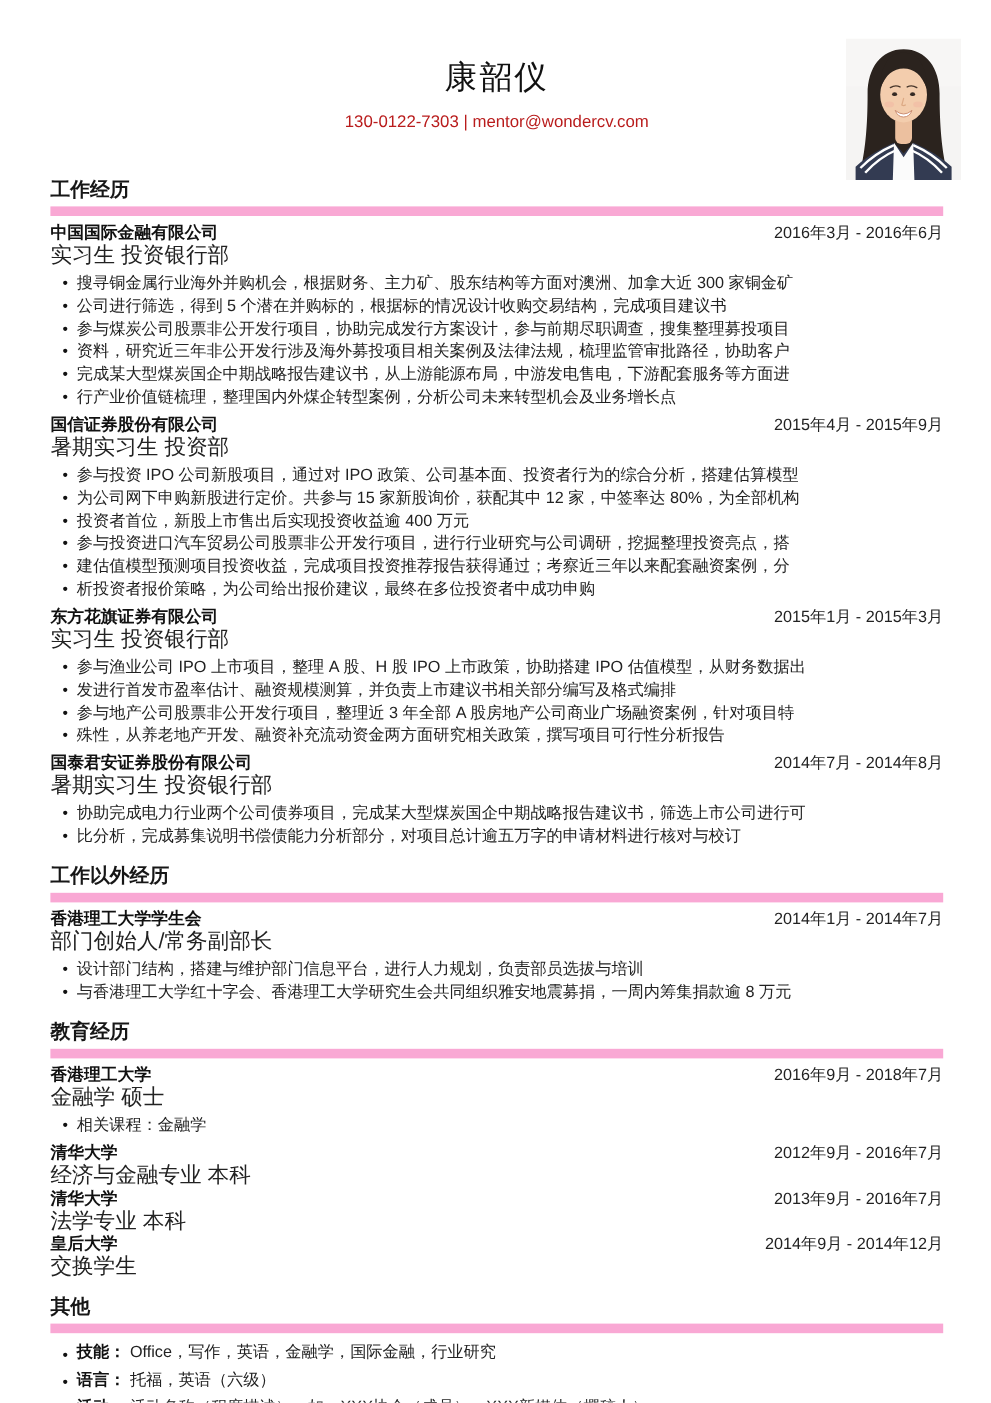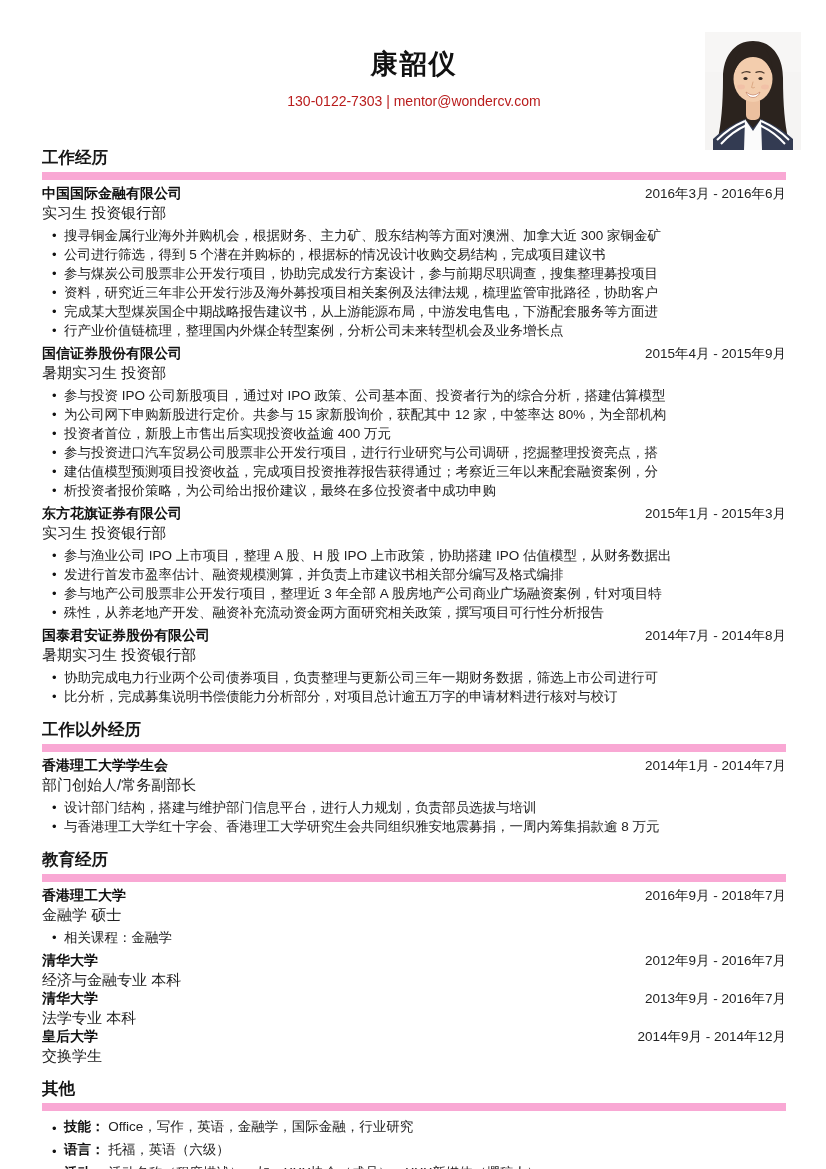--- a/index.html
+++ b/index.html
@@ -9,39 +9,39 @@
     background: #ffffff;
     font-family: "Liberation Sans", "DejaVu Sans", sans-serif;
     color: #1f1f1f;
     position: relative;
     overflow: hidden;
   }
   .page { padding: 0 40px 0 42px; }
 
   
   .hdr { text-align: center; padding-top: 46px; }
-  .name { font-size: 27px; font-weight: 700; margin: 0; letter-spacing: 2px; color: #111; }
+  .name { font-size: 27px; font-weight: 400; margin: 0; letter-spacing: 2px; color: #111; }
   .contact { margin-top: 11px; font-size: 14px; color: #b91c1c; }
   .photo {
     position: absolute; top: 32px; right: 25px;
     width: 96px; height: 118px; overflow: hidden;
   }
 
   
   .sec-title {
     font-size: 16.5px; font-weight: 700; color: #161616;
     margin: 13px 0 4px 0; padding-bottom: 3px;
     border-bottom: 8px solid #f9a8d4;
   }
   .sec-title.first { margin-top: 38px; }
 
   .entry-head { display: flex; justify-content: space-between; align-items: flex-start; line-height: 19px; }
   .company { font-weight: 700; font-size: 14px; color: #111; }
   .dates { font-size: 13.5px; color: #222; white-space: nowrap; }
-  .role { font-size: 15px; line-height: 19px; color: #222; }
+  .role { font-size: 18px; line-height: 19px; color: #222; }
 
   ul.bullets { margin: 4px; padding: 0; list-style: none; }
   ul.bullets li {
     position: relative; padding-left: 18px;
     font-size: 13.5px; line-height: 19px; color: #222;
   }
   ul.bullets li::before {
     content: "•"; position: absolute; left: 6px; top: 0;
     font-size: 13px; color: #111;
   }
@@ -145,21 +145,21 @@
     </ul>
   </article>
 
   <article class="entry">
     <div class="entry-head">
       <span class="company">国泰君安证券股份有限公司</span>
       <span class="dates">2014年7月 - 2014年8月</span>
     </div>
     <div class="role">暑期实习生 投资银行部</div>
     <ul class="bullets">
-      <li>协助完成电力行业两个公司债券项目，负责整理与更新公司三年一期财务数据，筛选上市公司进行可</li>
+      <li>协助完成电力行业两个公司债券项目，完成某大型煤炭国企中期战略报告建议书，筛选上市公司进行可</li>
       <li>比分析，完成募集说明书偿债能力分析部分，对项目总计逾五万字的申请材料进行核对与校订</li>
     </ul>
   </article>
 
   <h2 class="sec-title">工作以外经历</h2>
 
   <article class="entry">
     <div class="entry-head">
       <span class="company">香港理工大学学生会</span>
       <span class="dates">2014年1月 - 2014年7月</span>

